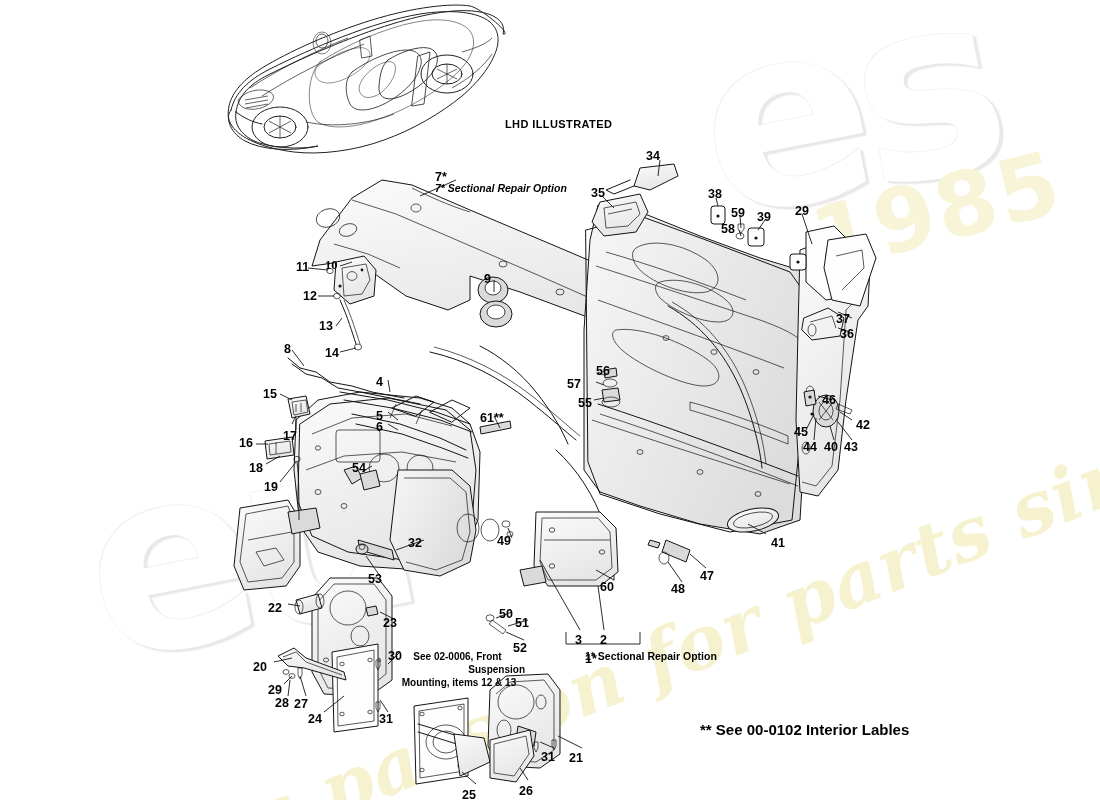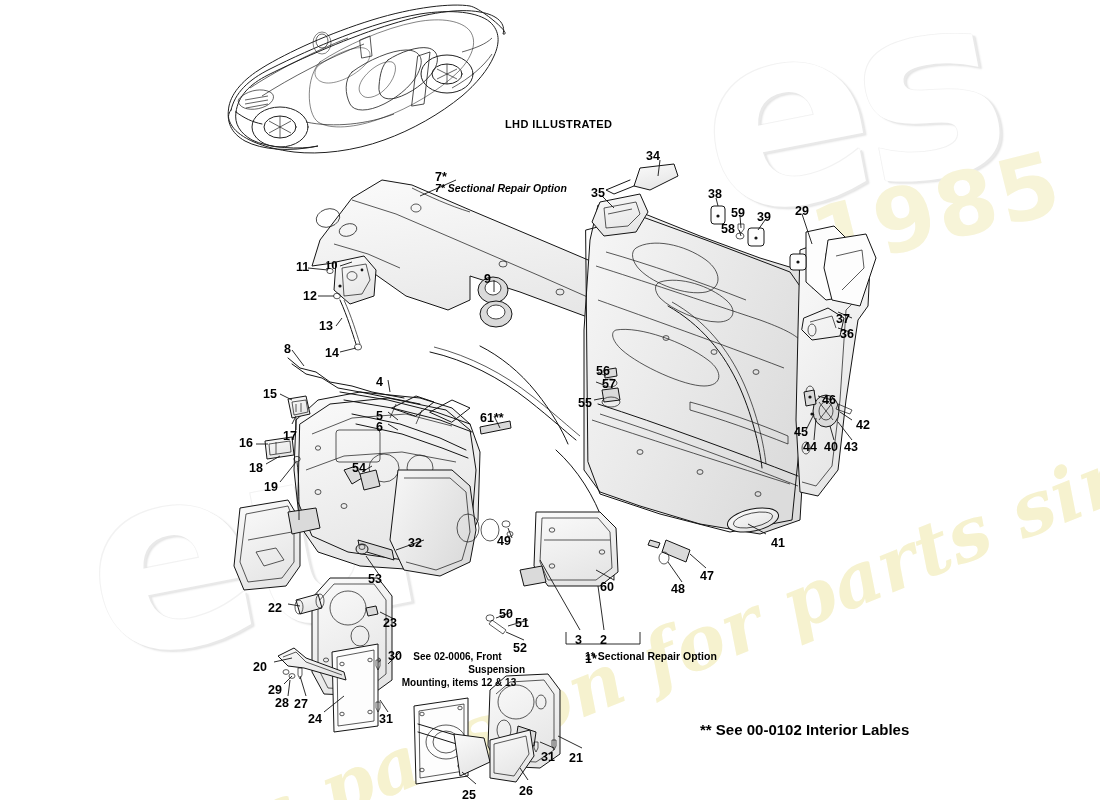--- a/index.html
+++ b/index.html
@@ -618,20 +618,20 @@
       <div class="lbl num" style="left: 700px; top: 570px;">47</div>
       <div class="lbl num" style="left: 671px; top: 583px;">48</div>
       <div class="lbl num" style="left: 497px; top: 535px;">49</div>
       <div class="lbl num" style="left: 499px; top: 608px;">50</div>
       <div class="lbl num" style="left: 515px; top: 617px;">51</div>
       <div class="lbl num" style="left: 513px; top: 642px;">52</div>
       <div class="lbl num" style="left: 368px; top: 573px;">53</div>
       <div class="lbl num" style="left: 352px; top: 462px;">54</div>
       <div class="lbl num" style="left: 578px; top: 397px;">55</div>
       <div class="lbl num" style="left: 596px; top: 365px;">56</div>
-      <div class="lbl num" style="left: 602px; top: 378px; text-align: right;">57</div>
+      <div class="lbl num" style="left: 567px; top: 378px; text-align: right;">57</div>
       <div class="lbl num" style="left: 721px; top: 223px;">58</div>
       <div class="lbl num" style="left: 731px; top: 207px;">59</div>
       <div class="lbl num" style="left: 600px; top: 581px;">60</div>
       <div class="lbl num" style="left: 480px; top: 412px;">61**</div>
     </div>
 
 </div>
 
 </body></html>

